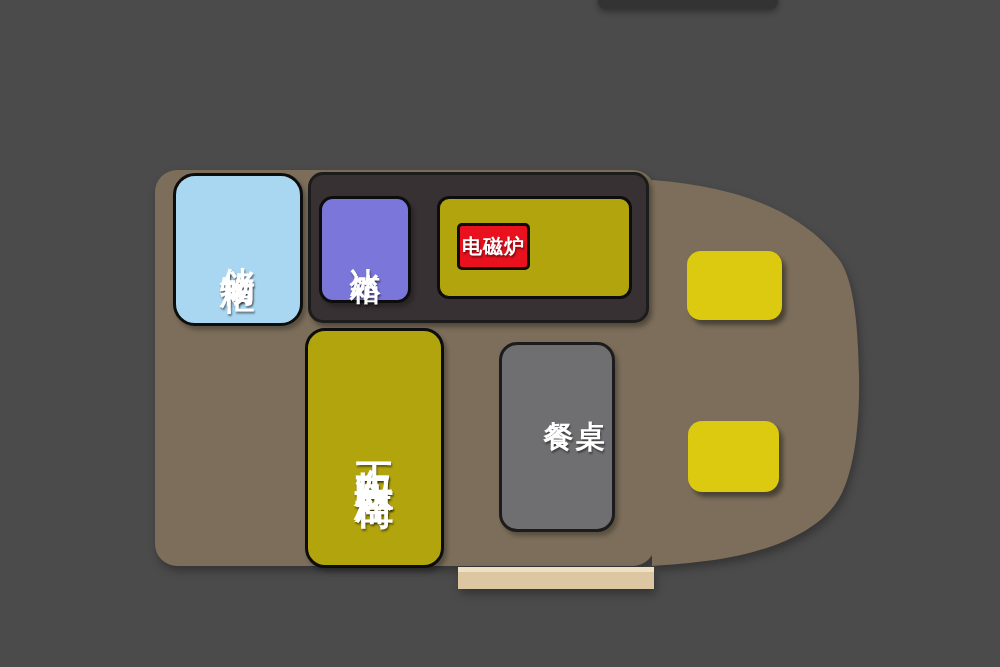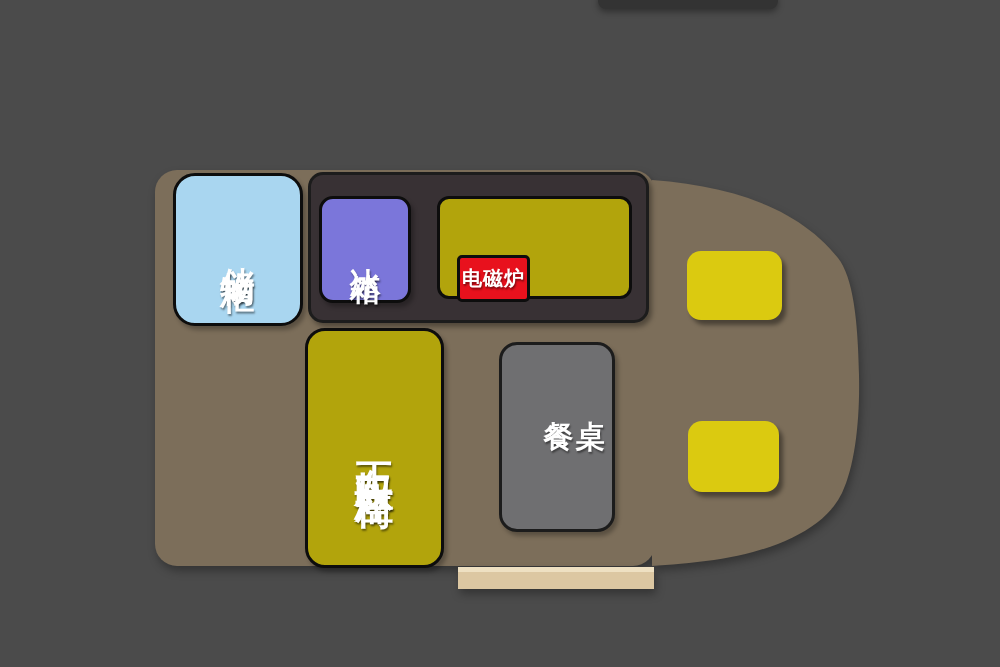--- a/index.html
+++ b/index.html
@@ -54,21 +54,20 @@
     border-radius: 14px; font-size: 31px;
   }
   .counter {
     left: 437px; top: 196px; width: 195px; height: 103px;
     border-radius: 12px; box-shadow: none;
   }
   .cooker {
     left: 457px; top: 223px; width: 73px; height: 47px;
     border-radius: 5px; font-size: 20px; letter-spacing: 1px;
     box-shadow: none;
-    margin-top: 32px;
   }
   .sink {
     left: 555px; top: 218px; width: 59px; height: 59px;
     border-radius: 50%; font-size: 19px; box-shadow: none;
   }
   .frontseat {
     left: 305px; top: 328px; width: 139px; height: 240px;
     border-radius: 20px; font-size: 39px;
   }
   .table {

